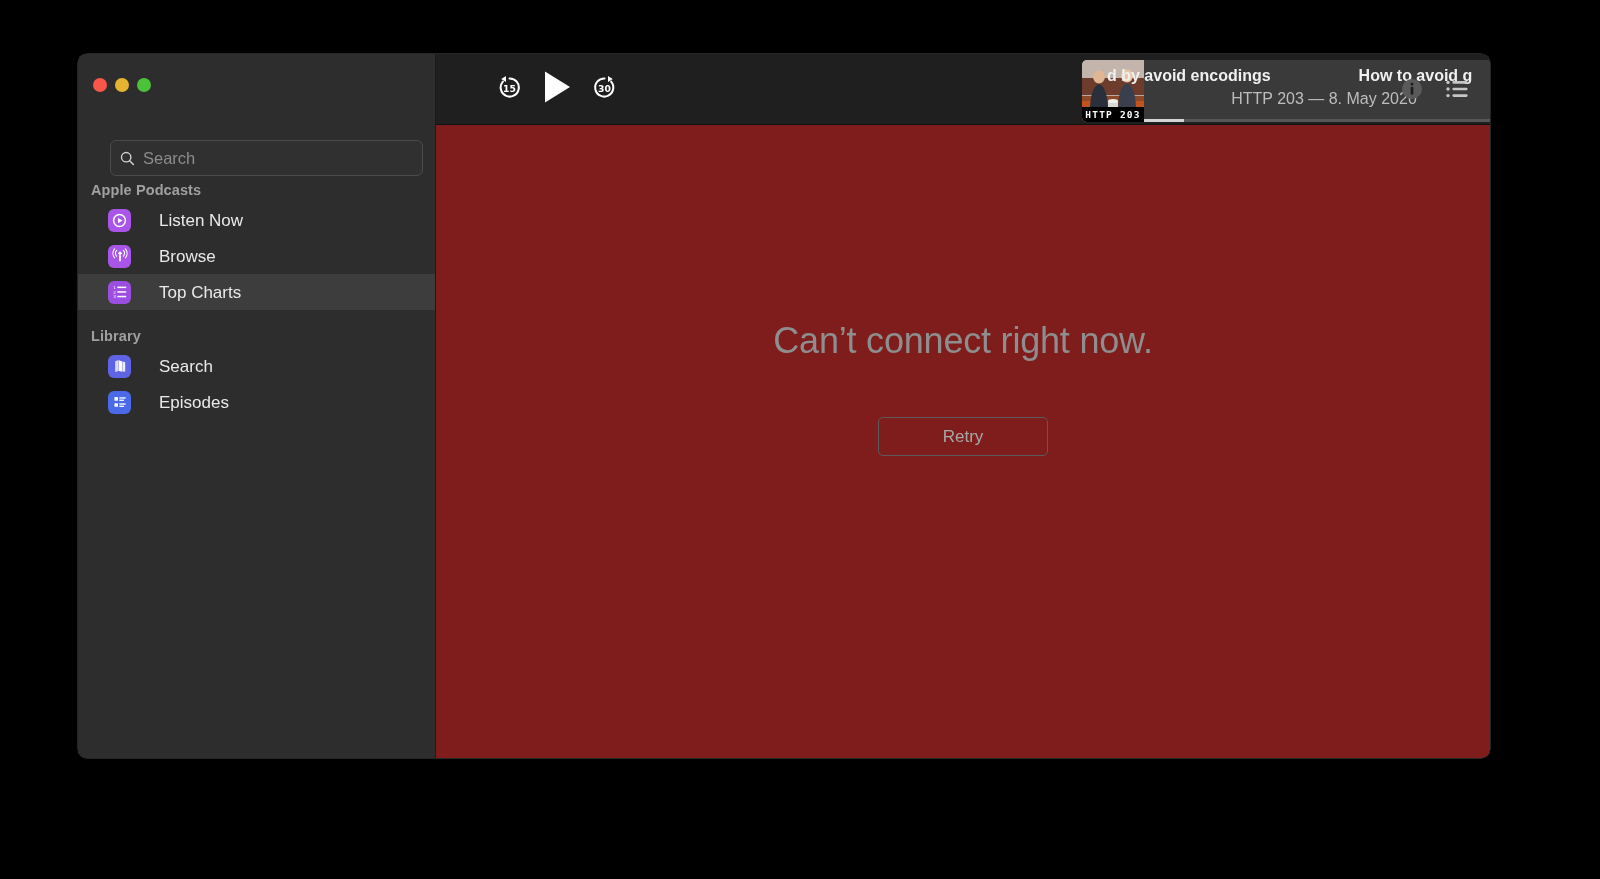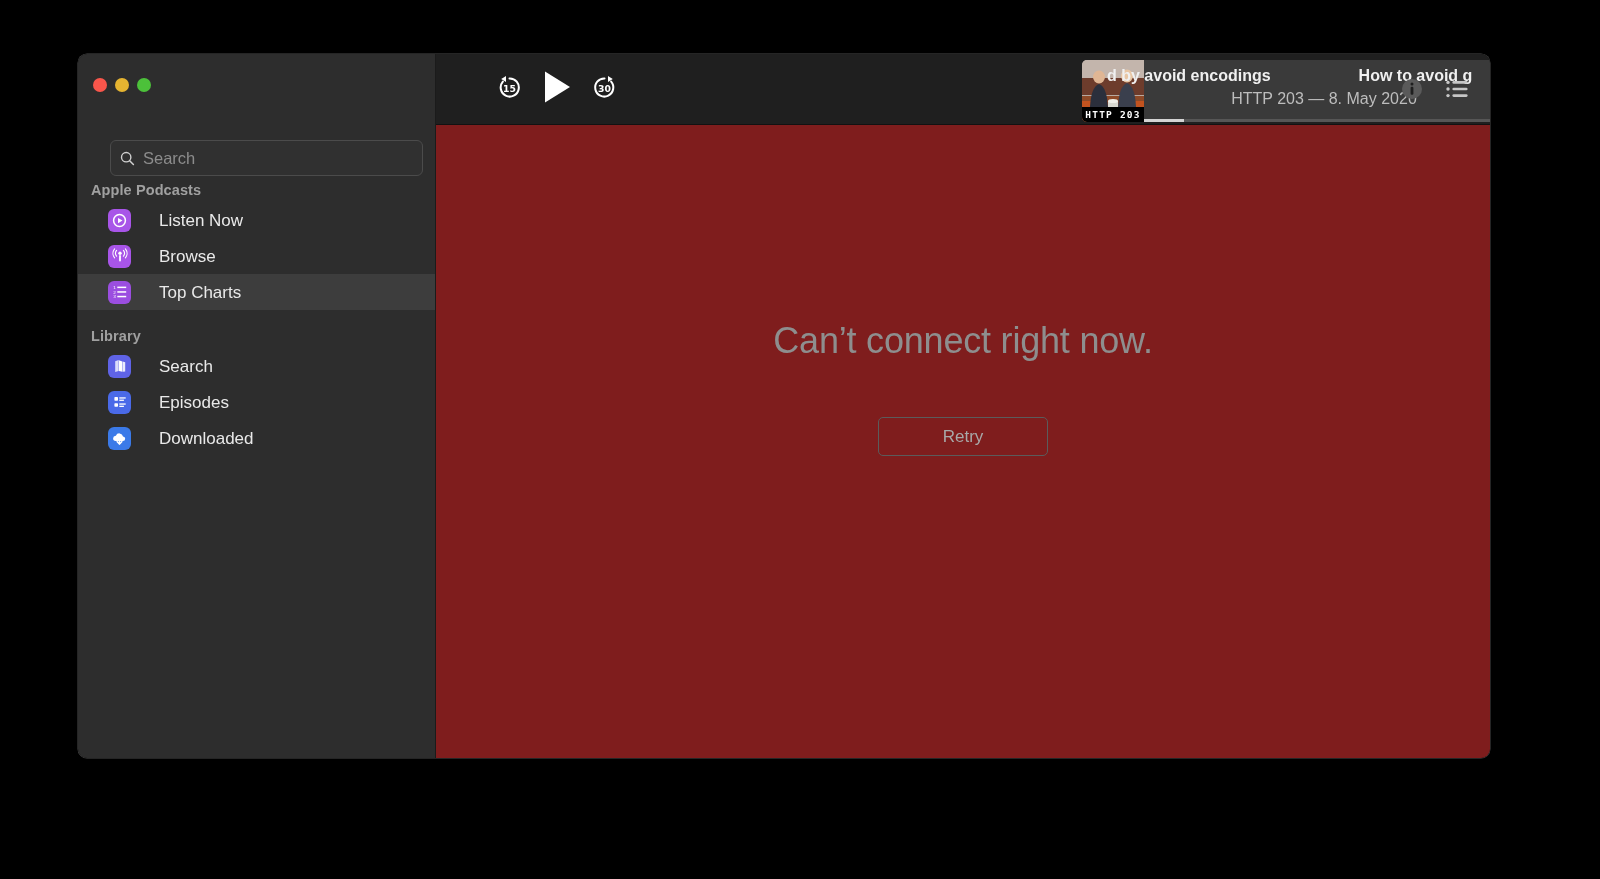--- a/index.html
+++ b/index.html
@@ -341,30 +341,20 @@
             <rect x="2.4" y="9.2" width="3.6" height="3.6" rx="0.7" fill="#fff"></rect>
             <rect x="7.3" y="3.3" width="6.4" height="1.3" fill="#fff"></rect>
             <rect x="7.3" y="5.6" width="4.6" height="1.3" fill="#fff"></rect>
             <rect x="7.3" y="9.4" width="6.4" height="1.3" fill="#fff"></rect>
             <rect x="7.3" y="11.7" width="4.6" height="1.3" fill="#fff"></rect>
           </svg>
         </span>
         <span class="nav-label">Episodes</span>
       </div>
 
-      <div class="nav-item">
-        <span class="nav-icon" style="background:#3b7ae8">
-          <svg width="17" height="17" viewBox="0 0 16 16">
-            <path d="M4.4 10.4a2.5 2.5 0 0 1 .2-5 3.5 3.5 0 0 1 6.7.6 2.2 2.2 0 0 1-.3 4.4z" fill="#fff"></path>
-            <line x1="8" y1="8.1" x2="8" y2="12.9" stroke="#fff" stroke-width="1.5" stroke-linecap="round"></line>
-            <polyline points="5.9,11 8,13.2 10.1,11" fill="none" stroke="#fff" stroke-width="1.5" stroke-linecap="round" stroke-linejoin="round"></polyline>
-          </svg>
-        </span>
-        <span class="nav-label">Downloaded</span>
-      </div>
     </div>
   </div>
 
   <div id="right">
 
     <div id="toolbar">
 
       <div id="transport">
         <span class="t-btn">
           <svg width="27" height="27" viewBox="0 0 28 28">

